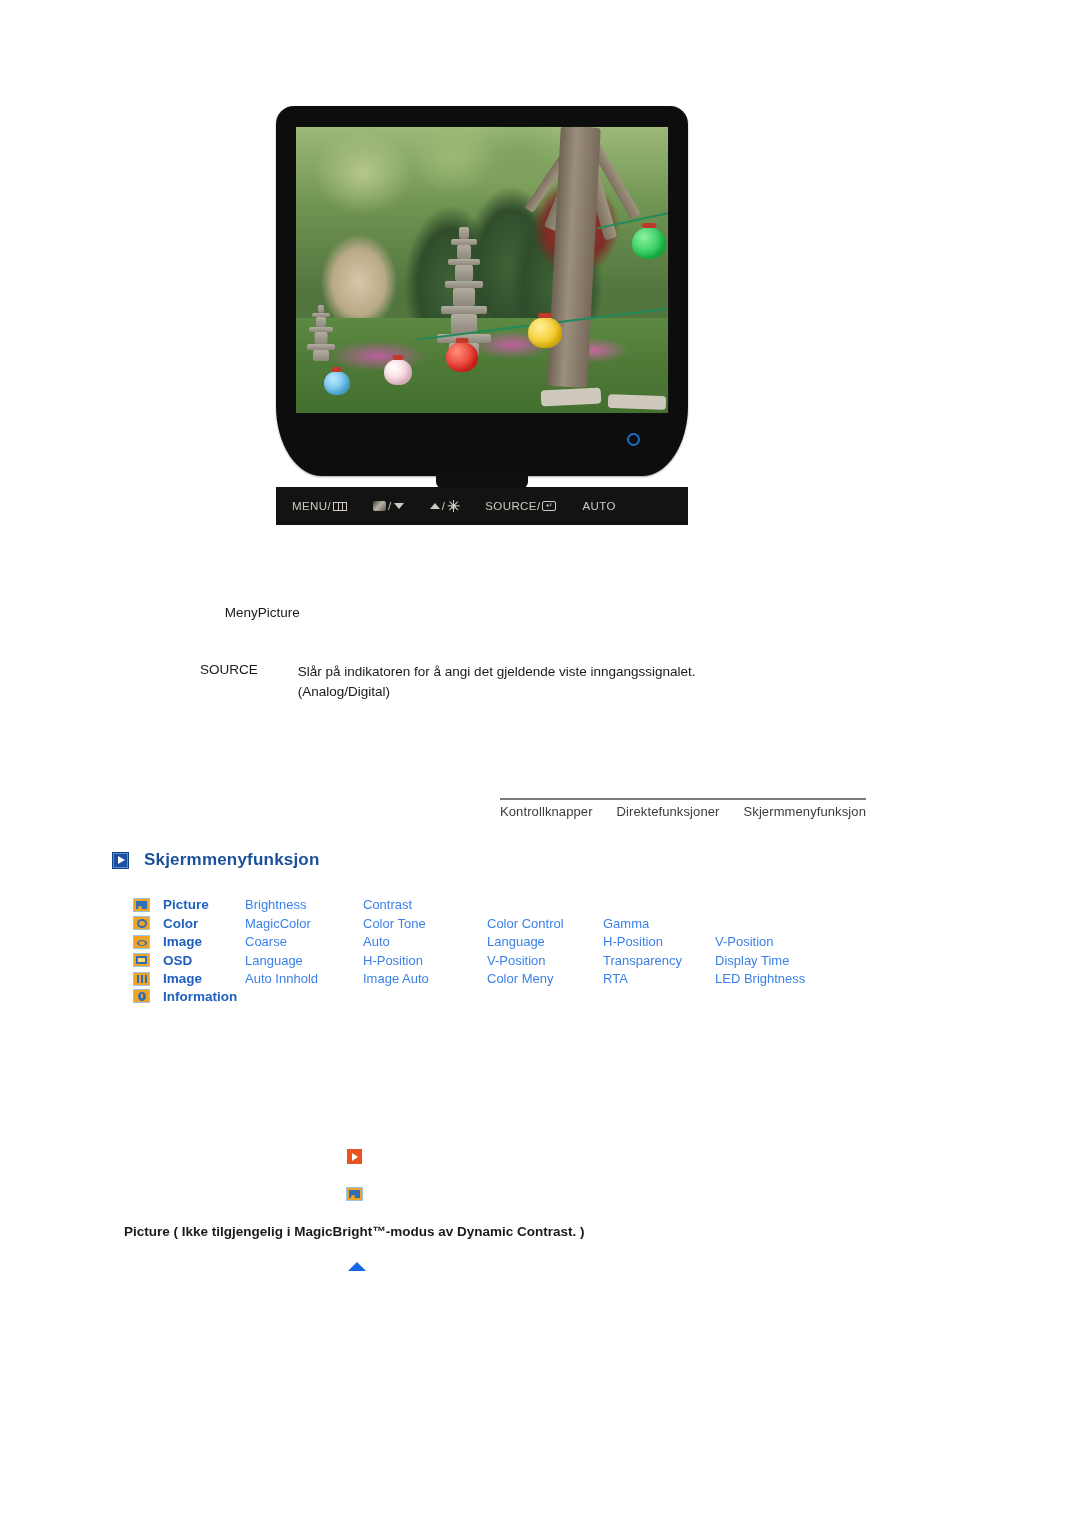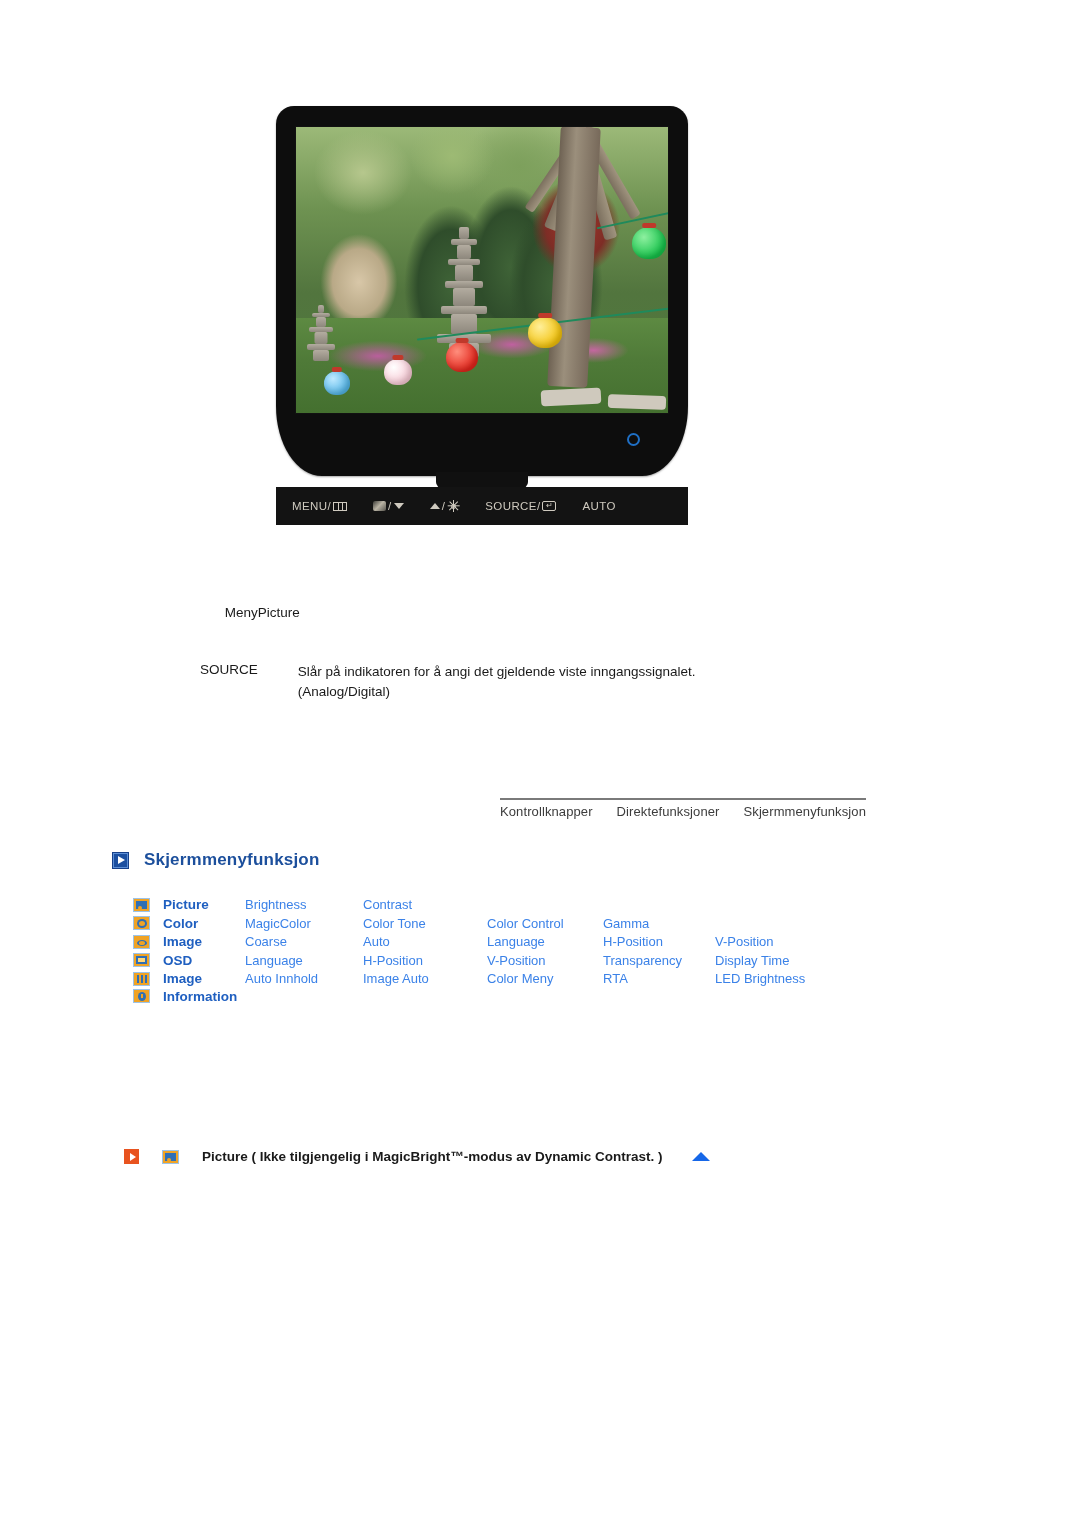--- a/index.html
+++ b/index.html
@@ -268,21 +268,21 @@
   .osd-cat{
     font-size:13.5px; font-weight:bold; color:#1f5fc0;
   }
   .osd-item{
     font-size:13px; color:#3b82e8; line-height:1.35;
   }
 
   
   .caption{
     position:absolute; left:124px; top:1149px;
-    display:flex; align-items:center; gap:23px;
+    display:flex; align-items:center; gap:23px;flex-direction:column;
   }
   .cap-play{
     width:15px; height:15px; background:#e8531f;
     display:flex; align-items:center; justify-content:center;
   }
   .cap-play .tri{
     width:0;height:0;border-top:4px solid transparent;border-bottom:4px solid transparent;
     border-left:6px solid #ffffff; margin-left:2px;
   }
   .cap-text{

